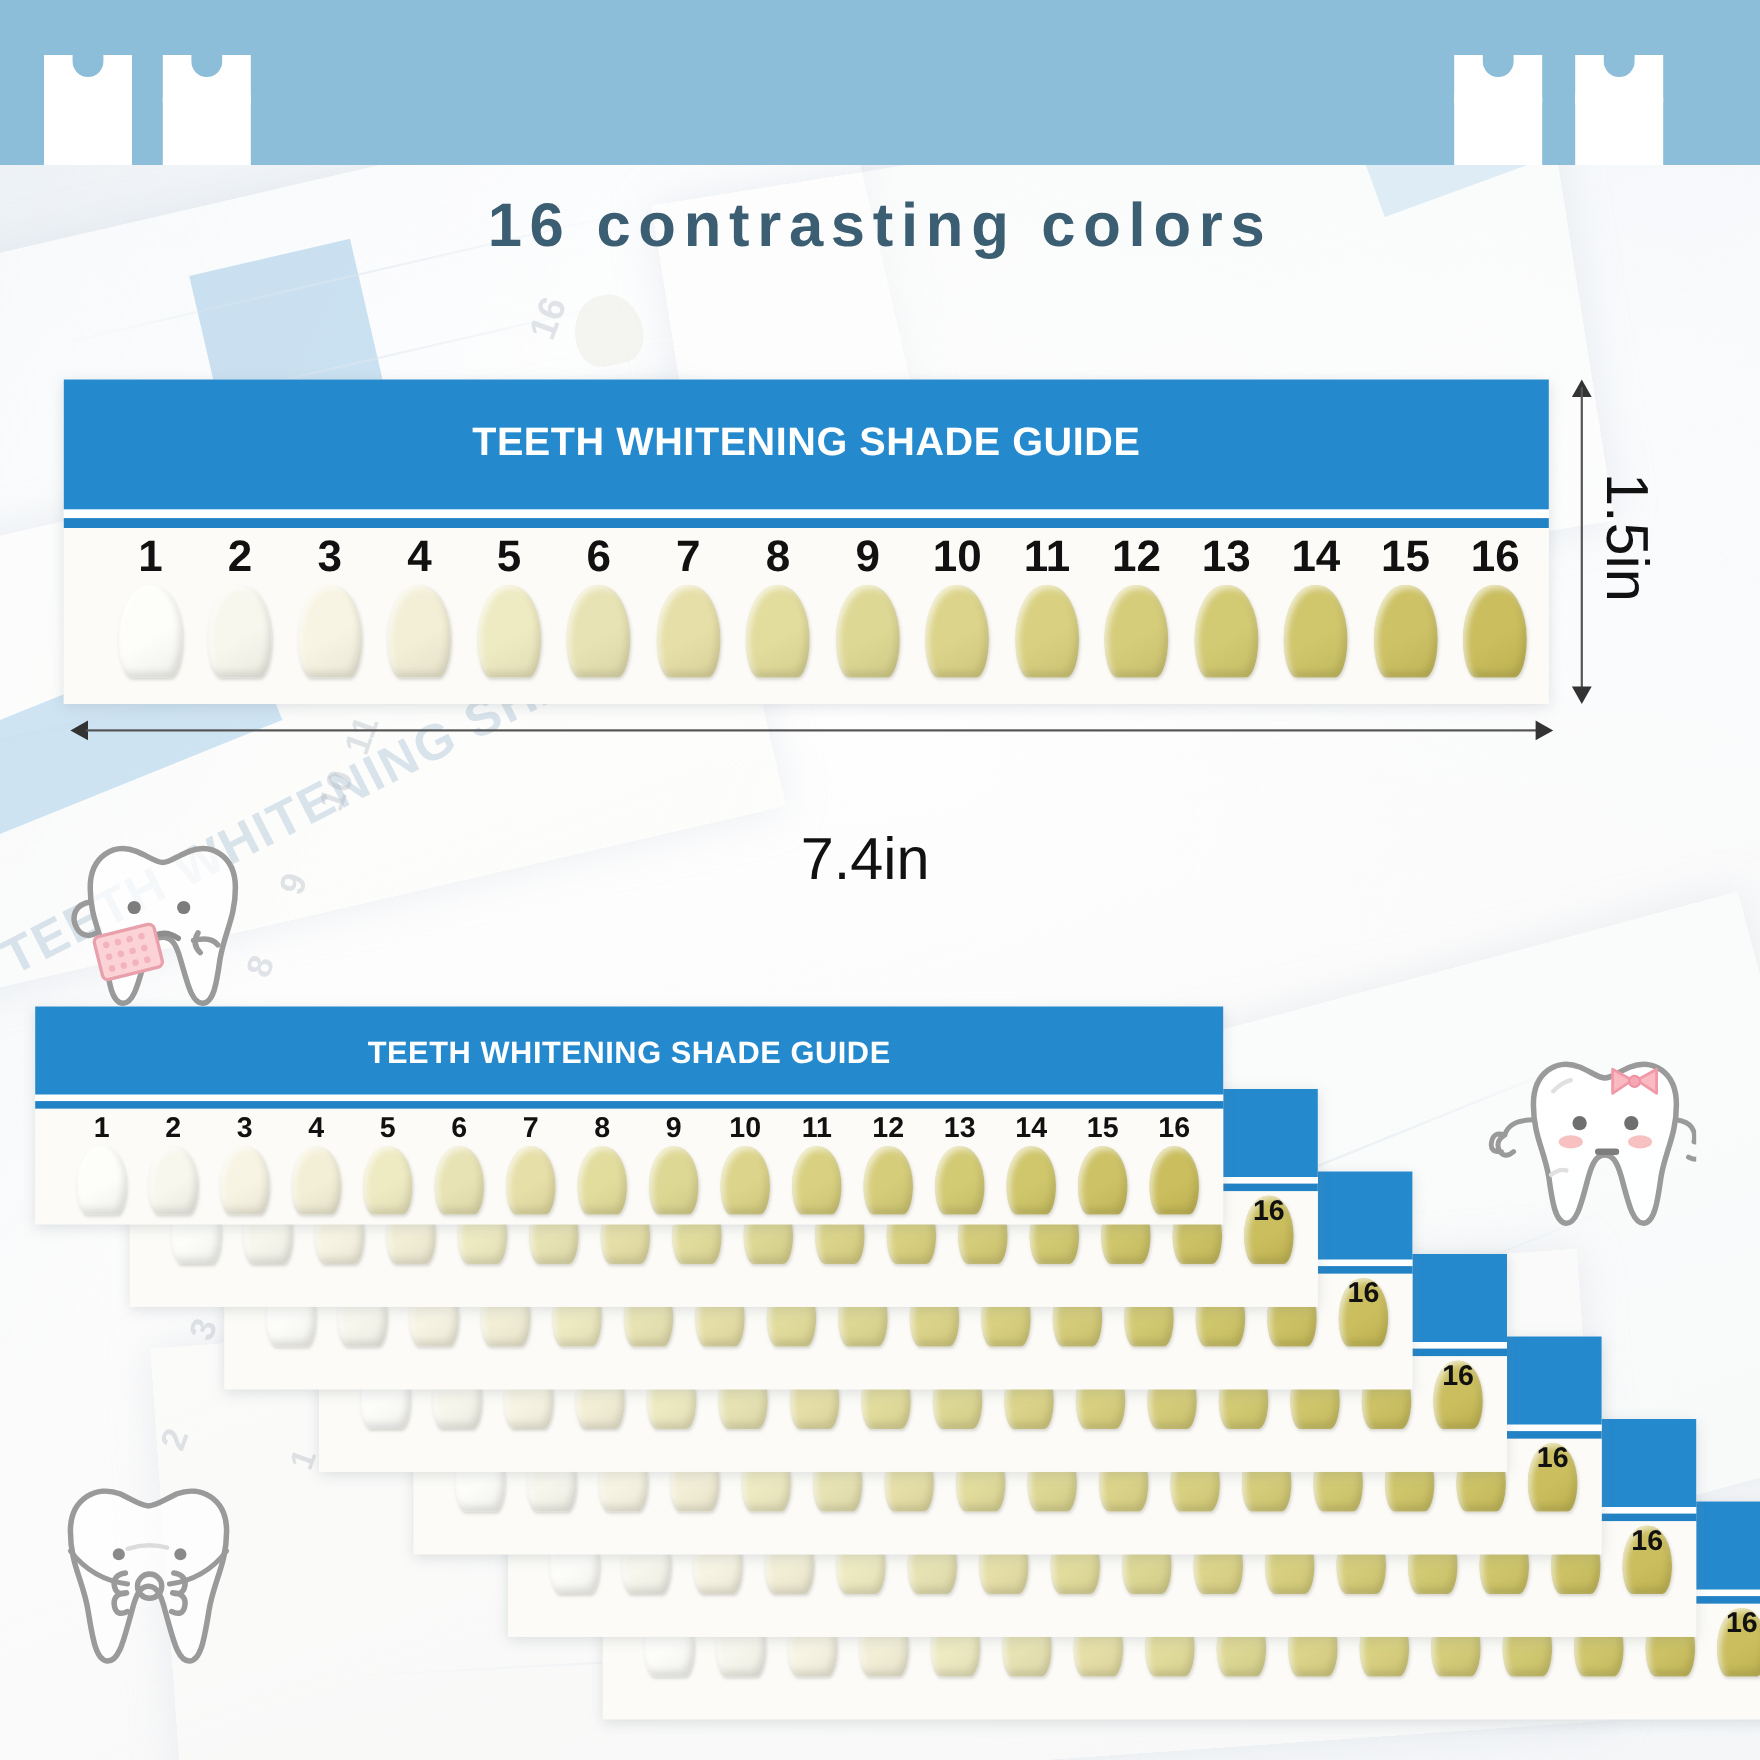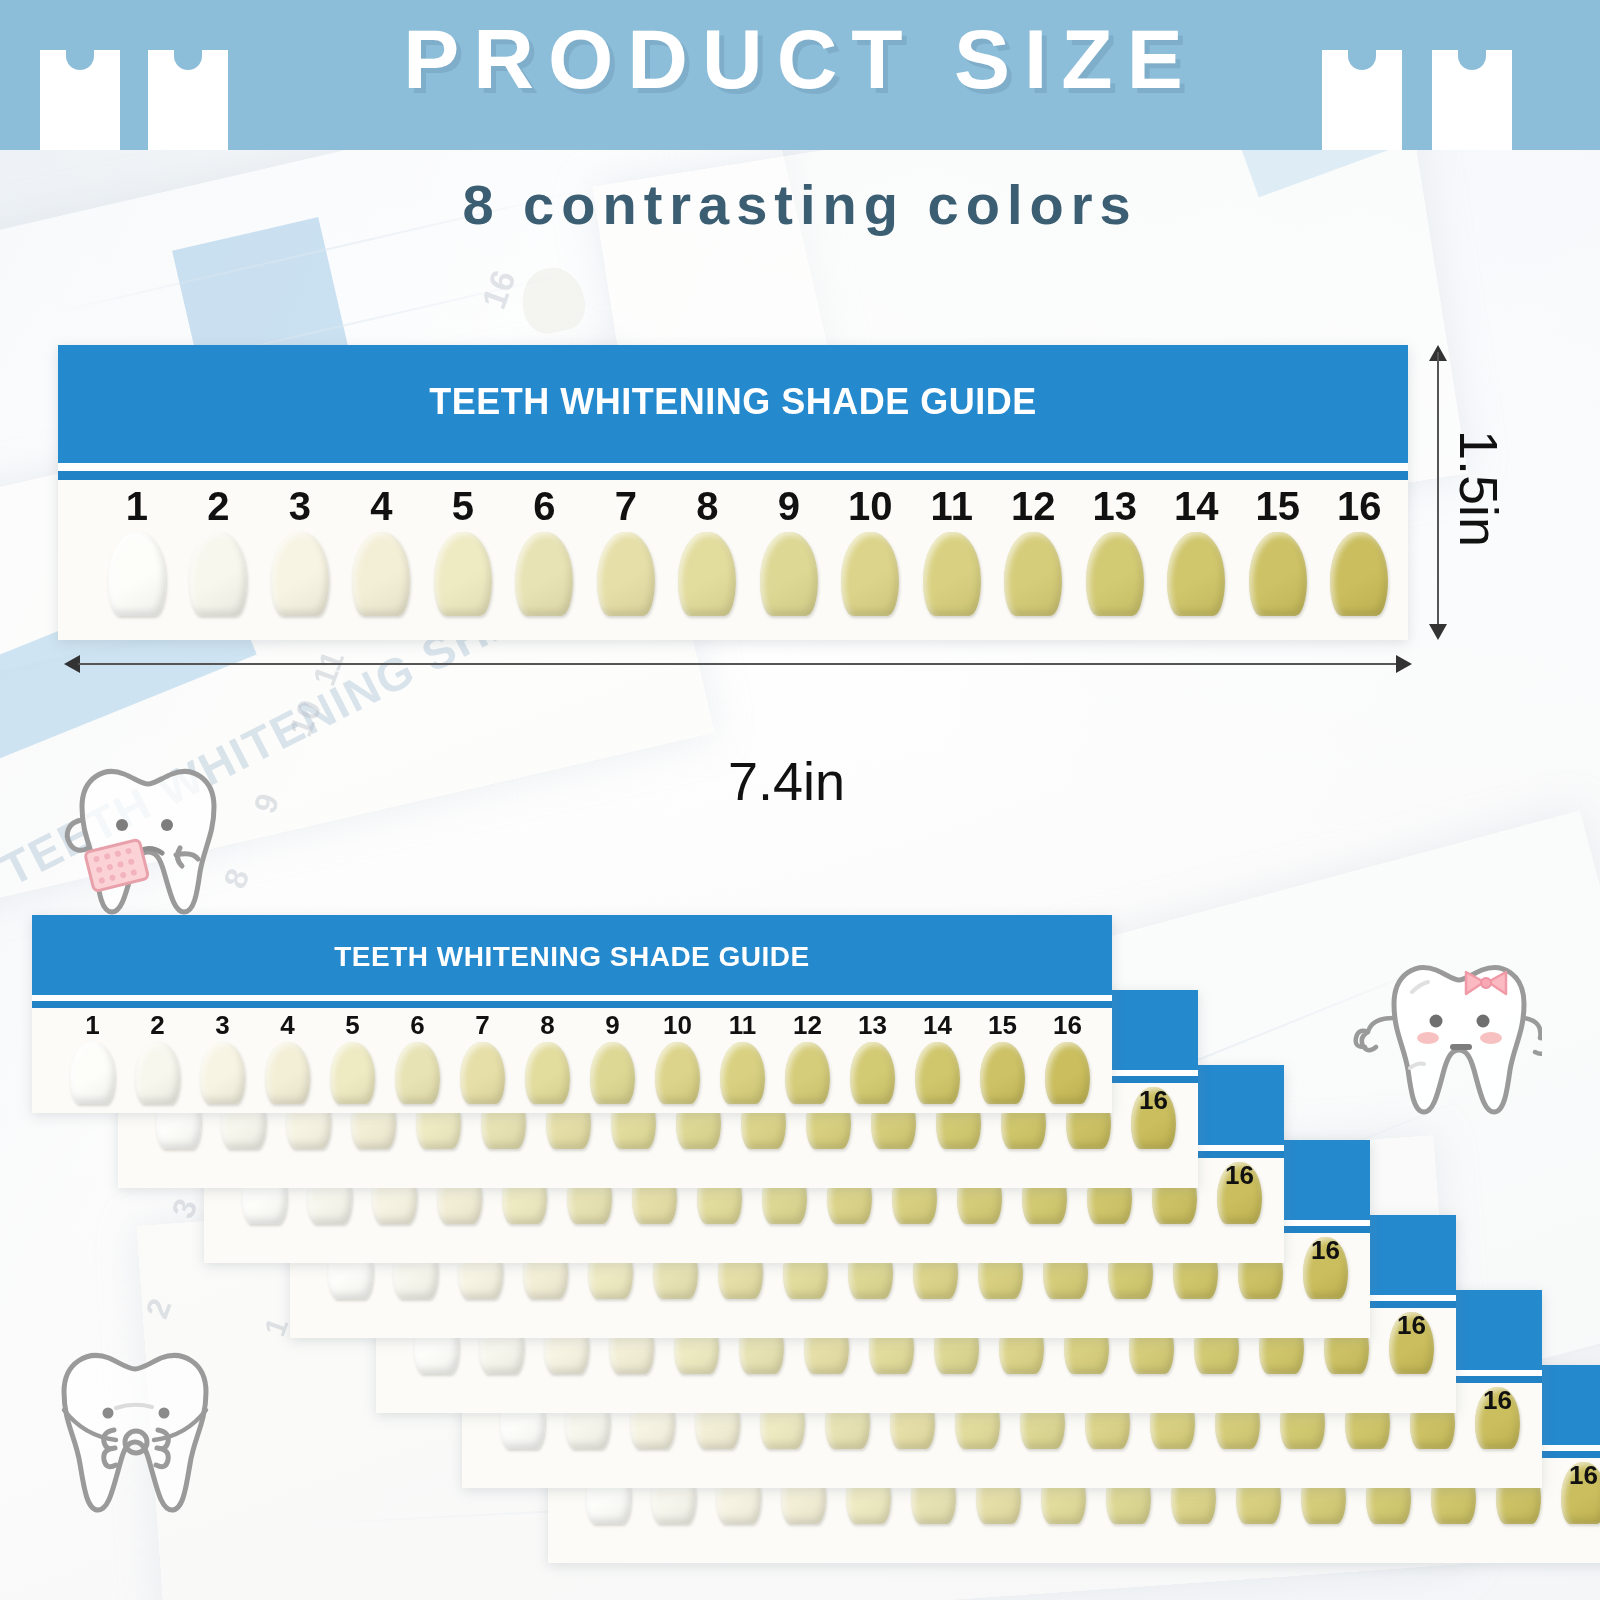--- a/index.html
+++ b/index.html
@@ -125,24 +125,23 @@
   <div class="molar" style="left:1322px;">
     <div class="crown"></div>
       <div class="notch"></div>
       <div class="body"></div>
   </div>
   <div class="molar" style="left:1432px;">
     <div class="crown"></div>
       <div class="notch"></div>
       <div class="body"></div>
   </div>
-  <div class="banner-title">PRODUCT SIZE</div>
 </div>
 
-<div class="subtitle">8 contrasting colors</div>
+<div class="subtitle">16 contrasting colors</div>
 
 <div class="card" id="main-card" style="left:58px;top:345px;width:1350px;height:295px;">
   <div class="card-head" style="height:118px;position:relative;">
     <div class="card-headtext" style="position:absolute;left:0;top:36px;font-size:36px;letter-spacing:.5px;">TEETH WHITENING SHADE GUIDE</div>
   </div>
   <div class="card-sep-gap" style="height:8px;"></div>
   <div class="card-sep-line" style="height:9px;"></div>
   <div class="card-body" id="main-card-body" style="height:160px;">
       <div class="tabcell" style="left: 38px; top: 0px; width: 81.5px;">
         <div class="tabnum" style="font-size: 40px; margin-top: 6px;">1</div>

